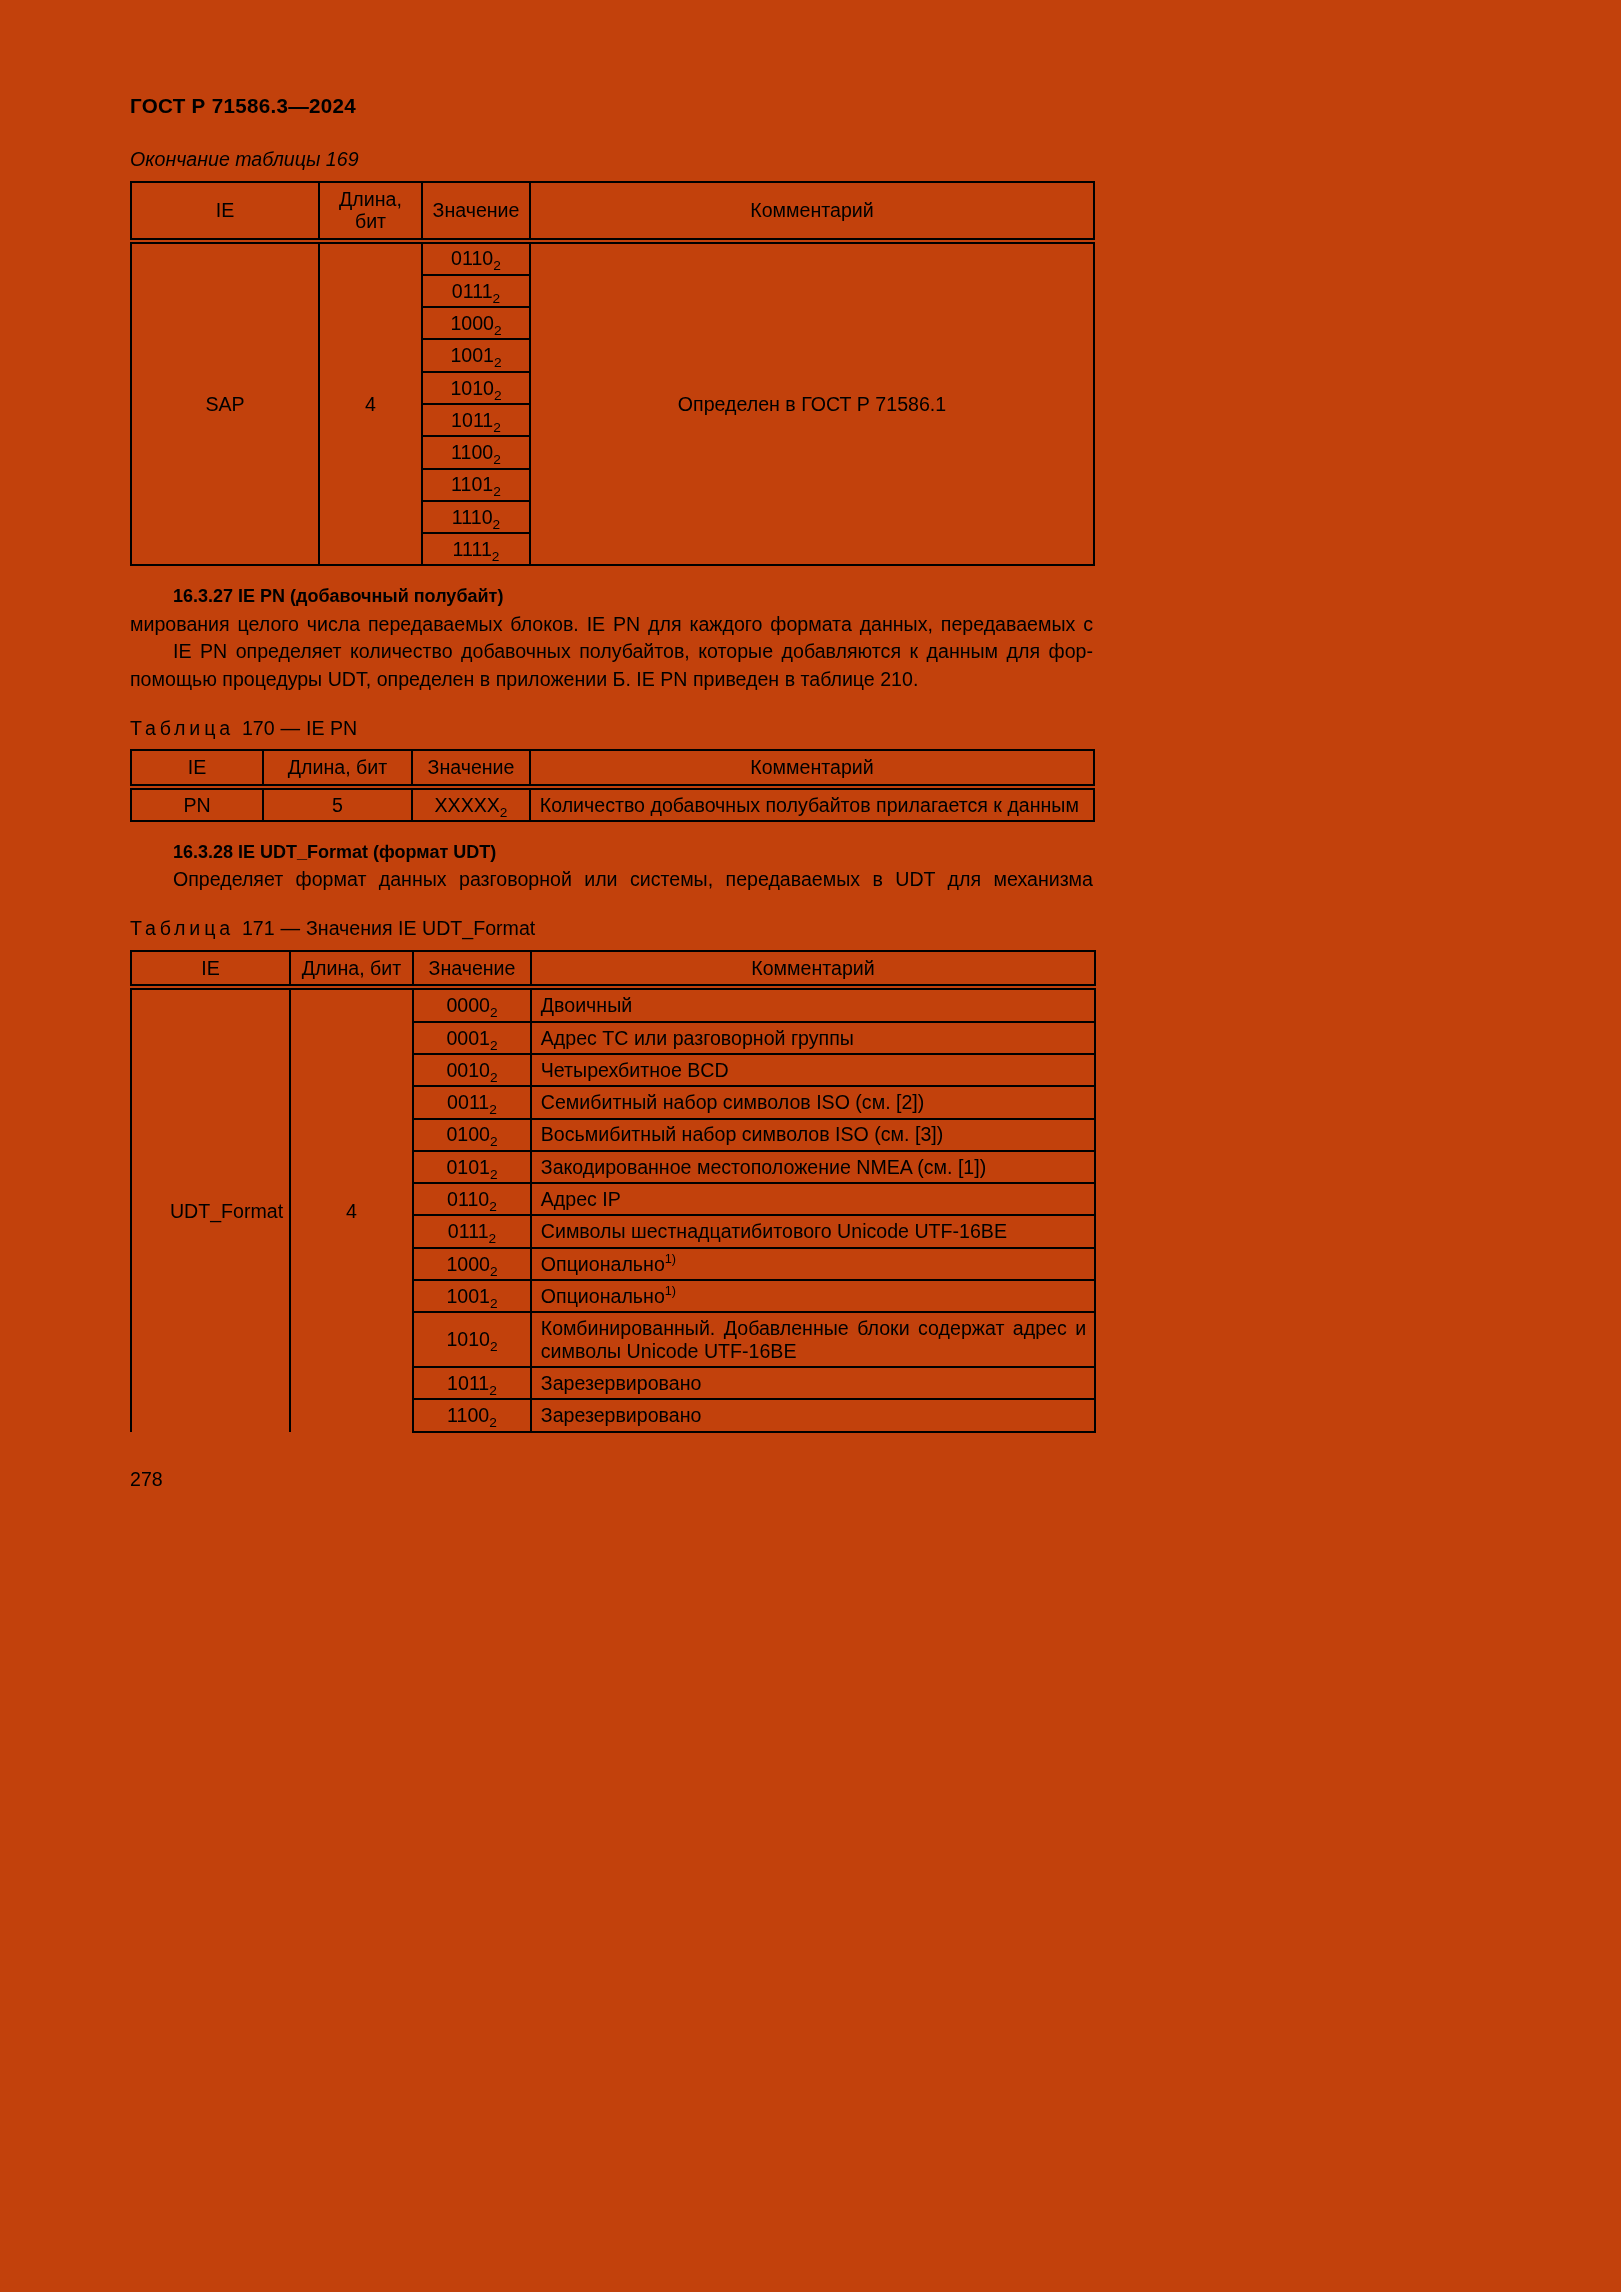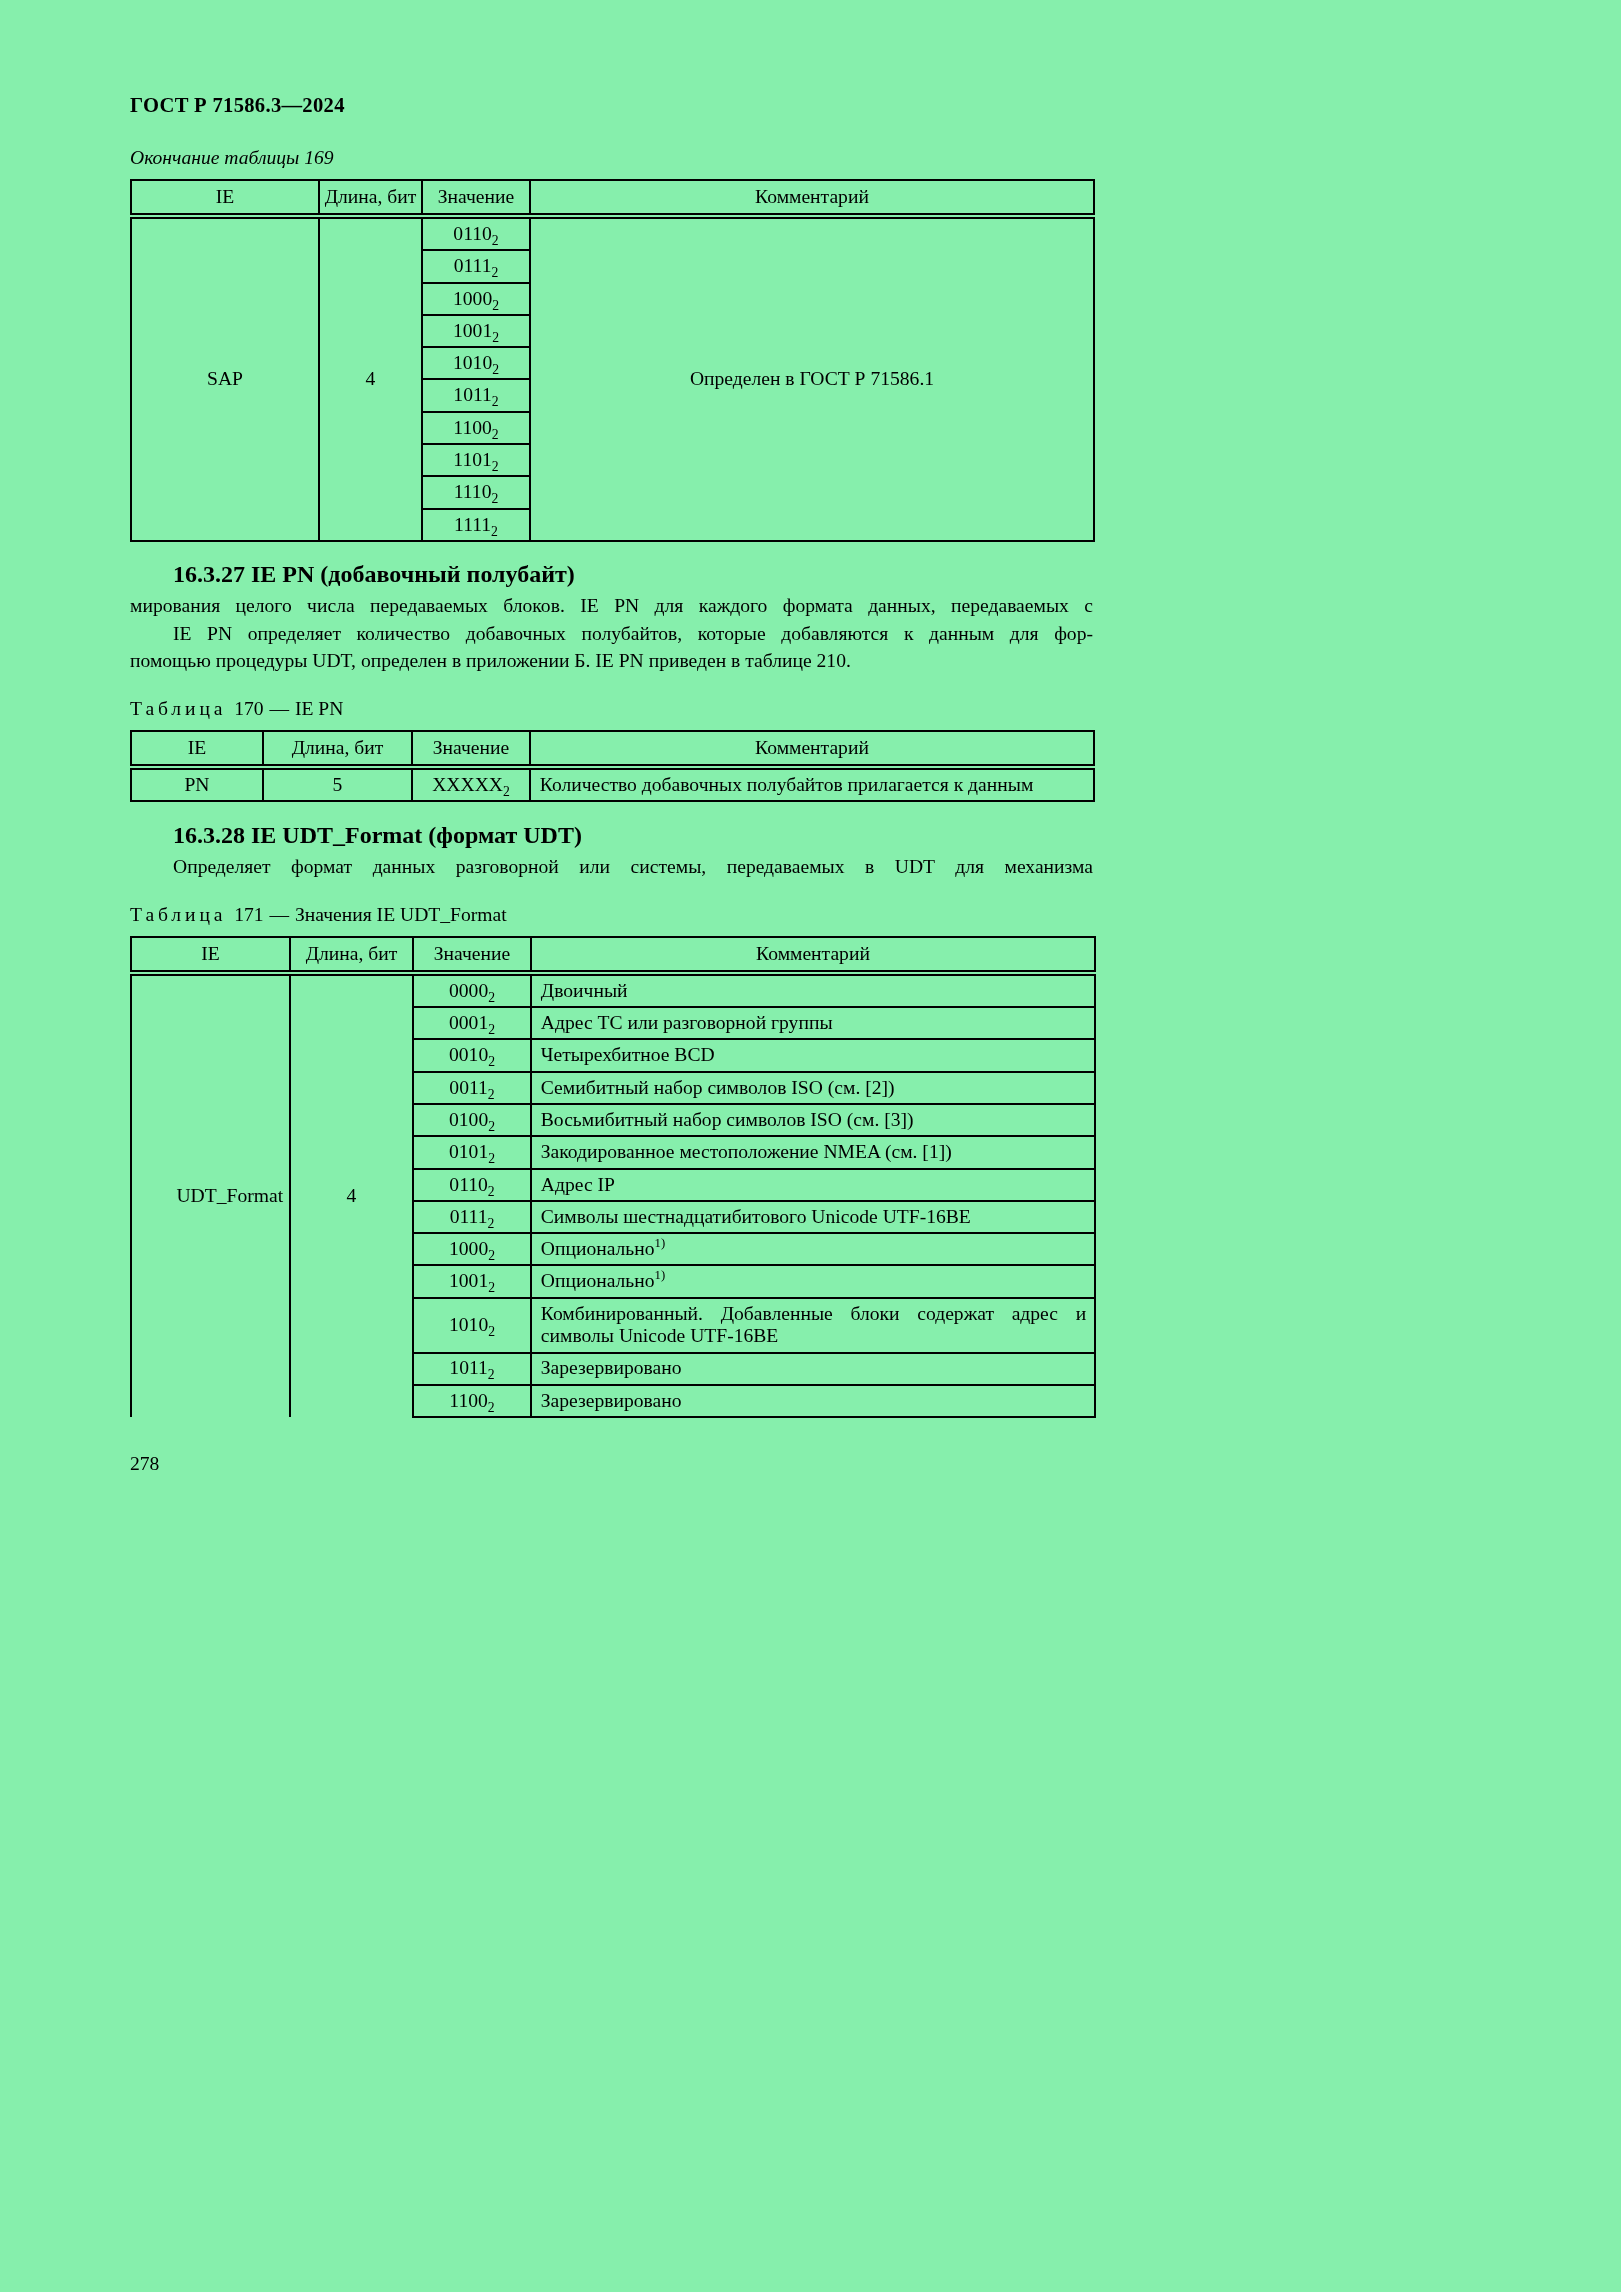--- a/index.html
+++ b/index.html
@@ -1,22 +1,22 @@
 <!DOCTYPE html>
 <html lang="ru"><head>
 <meta charset="utf-8">
 <style>
   html, body { margin: 0; padding: 0; background: #ffffff; }
   .page {
     position: relative;
     width: 1621px;
     height: 2293px;
-    background: #86efac;
+    background: #c2410c;
     color: #000000;
-    font-family: Liberation Serif, serif;
+    font-family: Liberation Sans, sans-serif;
     overflow: hidden;
   }
   .content {
     position: absolute;
     left: 130px;
     top: 0;
     width: 963px;
   }
   .doc-header {
     margin-top: 94px;
@@ -51,21 +51,21 @@
   .gost td { padding: 3.9px 5.9px; }
   .gost td.c { text-align: center; }
   .gost td.comment { text-align: justify; padding: 3.9px 7.8px 3.9px 8.8px; }
   .gost td.nowrap { white-space: nowrap; overflow: hidden; }
   .gost td.ie-left { text-align: right; padding-left: 8.8px; }
   .gost td.open-b { border-bottom: none; }
   .gost sub { font-size: 13.7px; line-height: 0; }
   .gost sup, .comment sup { font-size: 12.7px; line-height: 0; }
   .heading {
     margin-top: 19.6px;
-    font-size: 24px;
+    font-size: 18px;
     font-weight: bold;
     padding-left: 43px;
   }
   .para {
     margin-top: 3.9px;
     font-size: 19.6px;
     line-height: 27.4px;
   }
   .pline { text-align: justify; }
   .pline.jlast { text-align-last: justify; }

